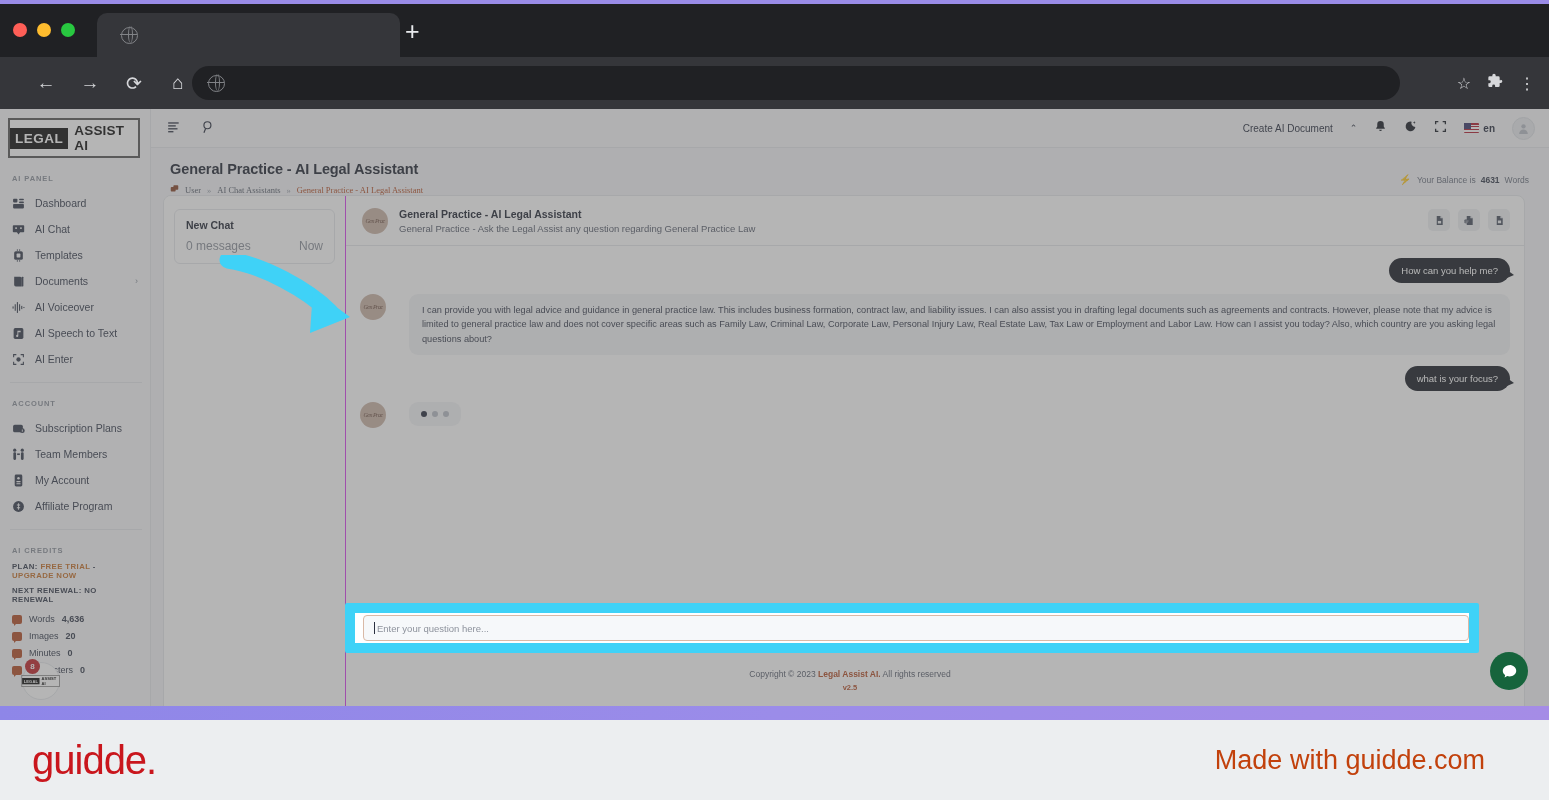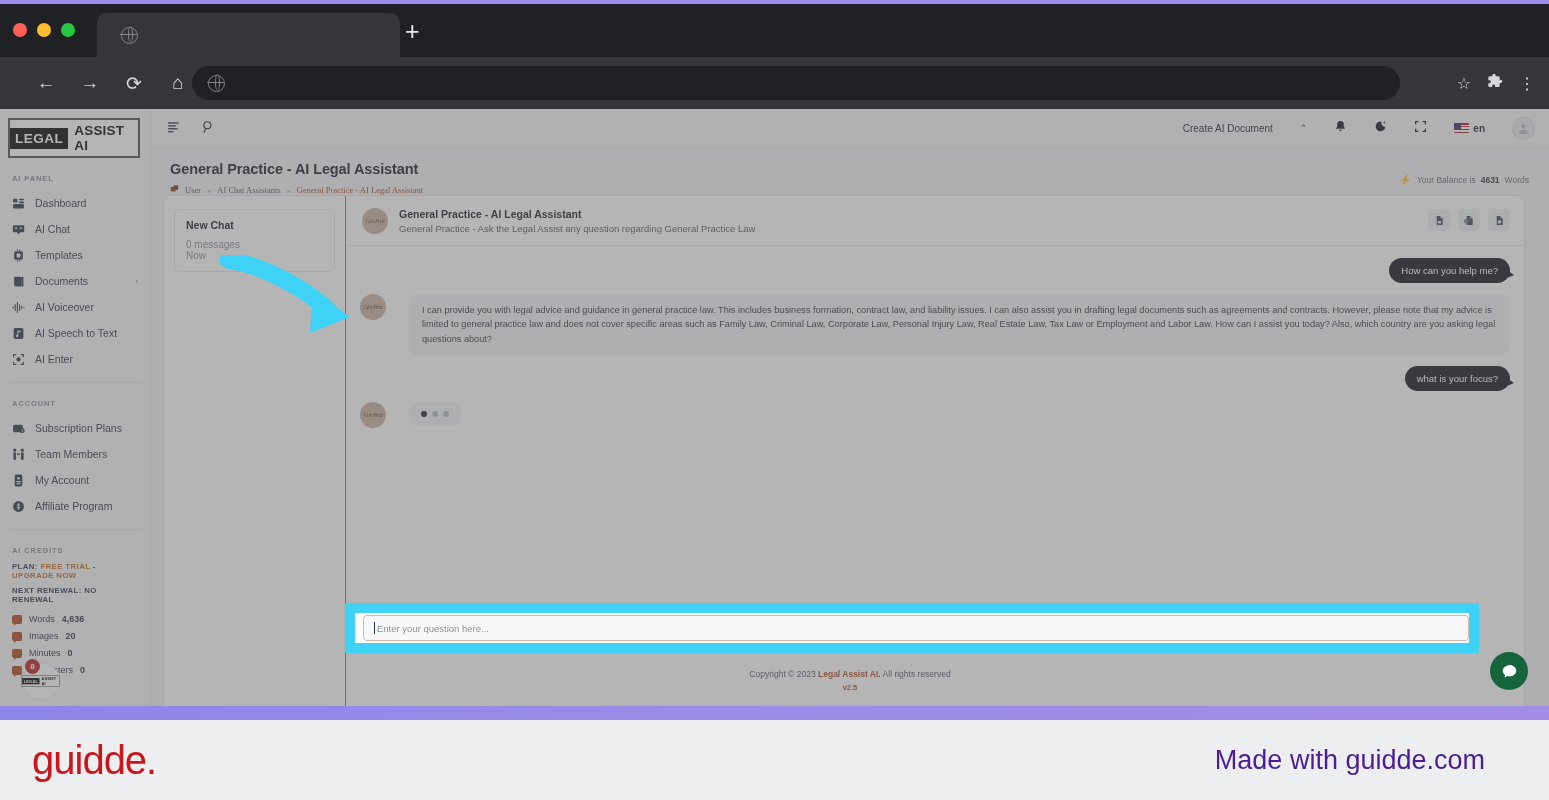--- a/index.html
+++ b/index.html
@@ -125,21 +125,21 @@
   }
 
   
   .topbar {
     position: absolute; left: 151px; top: 0; right: 0; height: 39px;
     background: #f7f8fa; border-bottom: 1px solid #e6e8ec;
     display: flex; align-items: center; padding: 0 14px 0 16px;
   }
   .topbar .left { display: flex; align-items: center; gap: 20px; }
   .tb-glyph { color: #2b3040; font-size: 14px; }
-  .topbar .right { margin-left: auto; display: flex; align-items: center; gap: 27px; }
+  .topbar .right { margin-left: auto; display: flex; align-items: center; gap: 17px; }
   .create-doc { font-size: 10px; color: #2b3040; }
   .caret-up { font-size: 9px; color: #2b3040; }
   .flag {
     width: 15px; height: 10px; background: linear-gradient(to bottom,#b22234 0 15%,#fff 15% 30%,#b22234 30% 45%,#fff 45% 60%,#b22234 60% 75%,#fff 75% 90%,#b22234 90% 100%);
     position: relative; border-radius: 1px;
   }
   .flag::before { content:""; position:absolute; left:0; top:0; width:7px; height:5.5px; background:#3c3b6e; }
   .lang { font-size: 10px; font-weight: 700; color: #2b3040; margin-left: 4px;}
   .lang-wrap { display:flex; align-items:center; }
   .user-av {
@@ -167,21 +167,21 @@
     position: absolute; left: 163px; top: 86px; width: 1362px; height: 565px;
     background: #ffffff; border: 1px solid #e6e8ec; border-radius: 8px;
     display: flex; overflow: hidden;
   }
   .chat-list { width: 182px; border-right: 1px solid #d946ef; position: relative; background: #fff; }
   .chat-card {
     margin: 13px 10px 0 10px; border: 1px solid #e6e8ec; border-radius: 6px;
     padding: 9px 11px 10px 11px;
   }
   .chat-card .t { font-size: 10.5px; font-weight: 700; color: #262b38; }
-  .chat-card .meta { display: flex; justify-content: space-between; margin-top: 8px; font-size: 10px; color: #8d929c; flex-direction: column; }
+  .chat-card .meta { display: flex; justify-content: space-between; margin-top: 8px; font-size: 12px; color: #8d929c; }
 
   .chat-main { flex: 1; display: flex; flex-direction: column; position: relative; }
   .assistant-head {
     display: flex; align-items: center; gap: 11px; padding: 12px 14px 11px 16px;
     border-bottom: 1px solid #e6e8ec; position: relative;
   }
   .av-circle {
     width: 26px; height: 26px; border-radius: 50%; background: #cbb4a6; flex: 0 0 26px;
     display:flex; align-items:center; justify-content:center; overflow:hidden;
   }
@@ -249,21 +249,21 @@
   
   .guidde-bar {
     position: absolute; left: 0; top: 706px; width: 1549px; height: 14px;
     background: linear-gradient(90deg,#8e86e8 0%,#9b8ce9 50%,#a58ce6 100%);
   }
   .guidde {
     position: absolute; left: 0; top: 720px; width: 1549px; height: 80px;
     background: #eceef0; display: flex; align-items: center; padding: 0 64px 0 32px;
   }
   .guidde .logo-txt { font-size: 40px; font-weight: 400; color: #c9161d; letter-spacing: -1px; }
-  .guidde .made { margin-left: auto; font-size: 27px; color: #4c1d95; }
+  .guidde .made { margin-left: auto; font-size: 27px; color: #c2410c; }
 </style>
 </head>
 <body>
 
 <div id="root">
 
   <div class="browser">
     <div class="tabstrip">
       <div class="traffic">
         <span class="dot red"></span>

